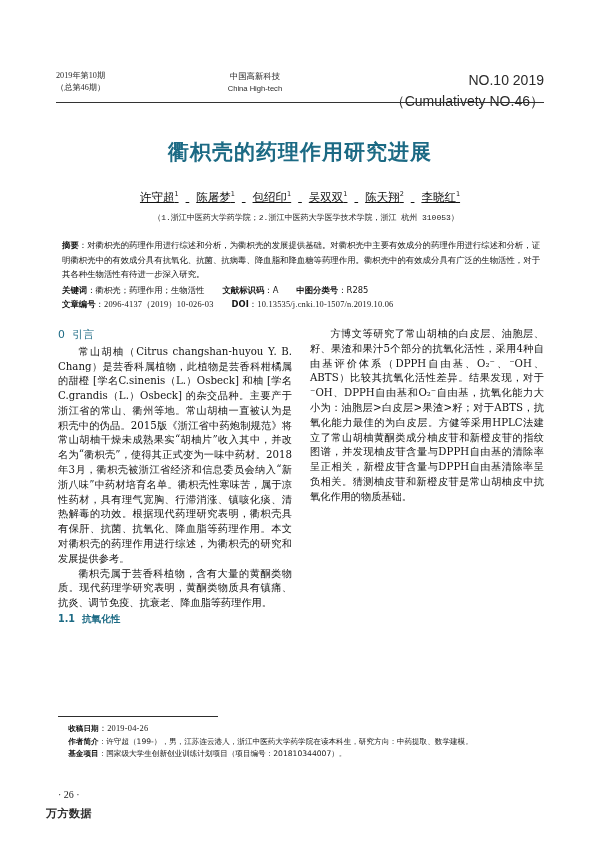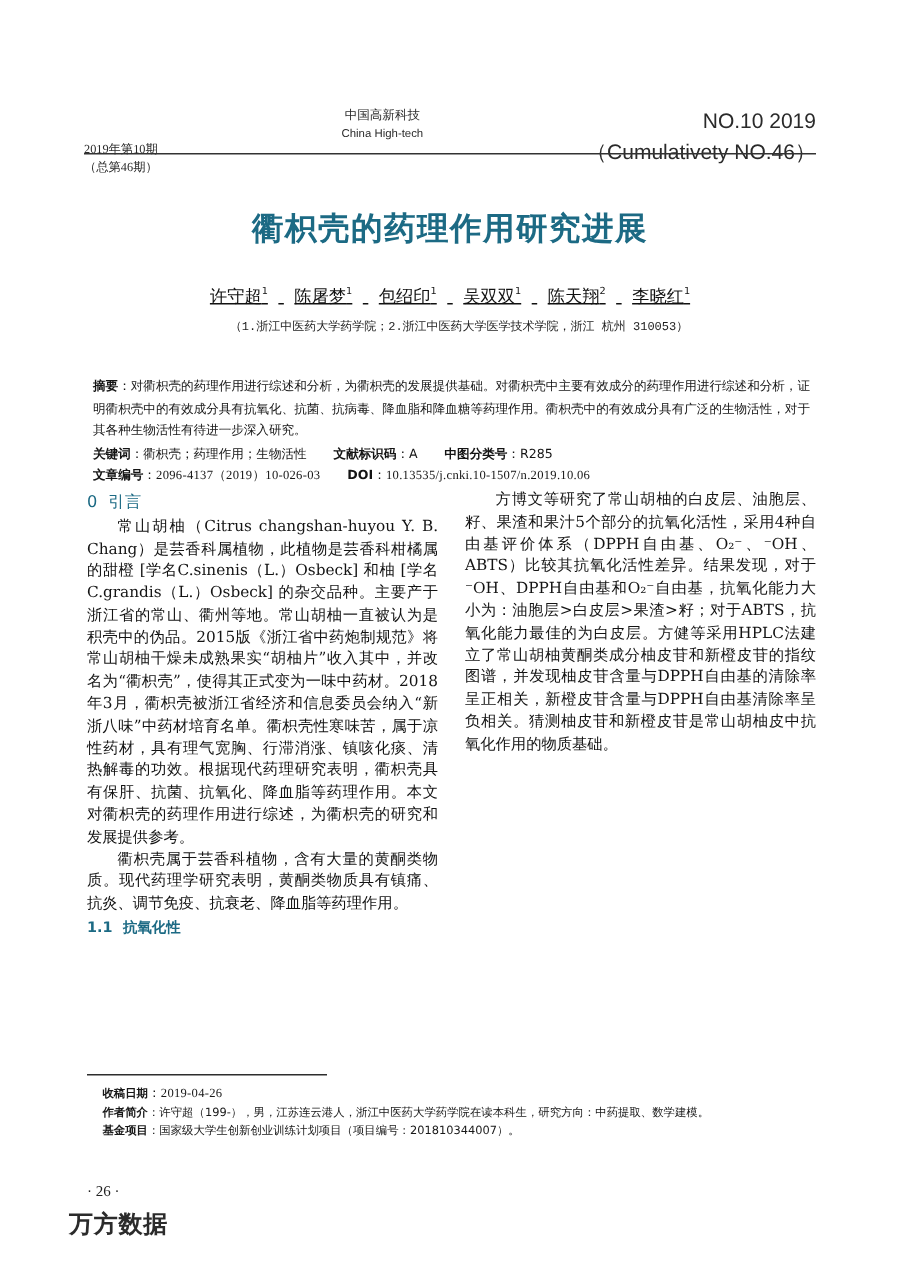--- a/index.html
+++ b/index.html
@@ -25,21 +25,21 @@
     right: 56px;
     top: 70px;
     display: flex;
     justify-content: space-between;
     align-items: flex-start;
     font-size: 8.2px;
     line-height: 1.5;
     color: #2a2a2a;
   }
   .rh-col { white-space: nowrap; }
-  .rh-left  { text-align: left; margin-top: 24px; }
+  .rh-left  { text-align: left; }
   .rh-mid   { text-align: center; margin-left: 14px; }
   .rh-right { text-align: right; }
   .rh-mid .cn { font-family: "DejaVu Sans", sans-serif; font-size: 8.4px; }
   .rh-mid .en { font-family: "Liberation Sans", sans-serif; font-size: 7.6px; }
   .rh-right .l1,
   .rh-right .l2 { font-family: "Liberation Sans", sans-serif; font-size: 14px; }
 
   .head-rule {
     position: absolute;
     left: 56px;
@@ -96,21 +96,21 @@
     left: 62px;
     width: 478px;
     top: 238px;
     font-family: "DejaVu Sans", sans-serif;
     font-size: 8.4px;
     line-height: 14.6px;
     color: #141414;
     text-align: justify;
   }
   .abs-block .lbl { font-weight: bold; }
-  .abs-p { margin: 12px 0 1px 0; text-align: justify; }
+  .abs-p { margin: 0 0 1px 0; text-align: justify; }
   .meta-line { margin: 0; white-space: nowrap; }
   .meta-line .gap { display: inline-block; width: 18px; }
   .mono { font-family: "Liberation Serif", serif; font-size: 8.4px; letter-spacing: .2px; }
 
   
   .body-cols {
     position: absolute;
     left: 58px;
     top: 327px;
     width: 486px;
@@ -182,21 +182,21 @@
     font-family: "Liberation Serif", serif;
     font-size: 10px;
     color: #222;
   }
   .watermark {
     position: absolute;
     left: 46px;
     top: 806px;
     font-family: "DejaVu Sans", sans-serif;
     font-weight: bold;
-    font-size: 16px;
+    font-size: 11px;
     color: #2b2b2b;
     letter-spacing: .5px;
   }
 </style>
 </head>
 <body>
 
 <div class="page">
 
   <div class="running-head">

